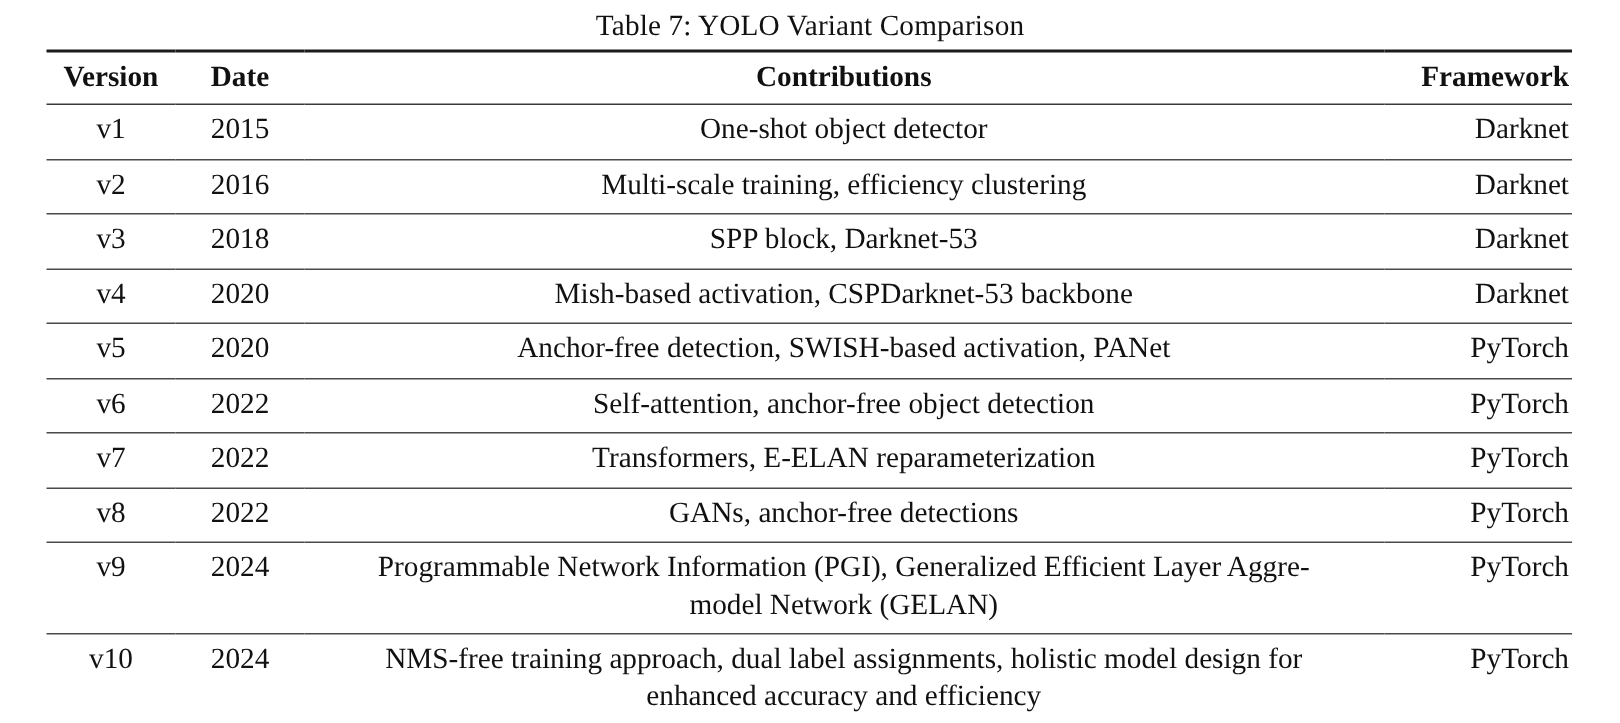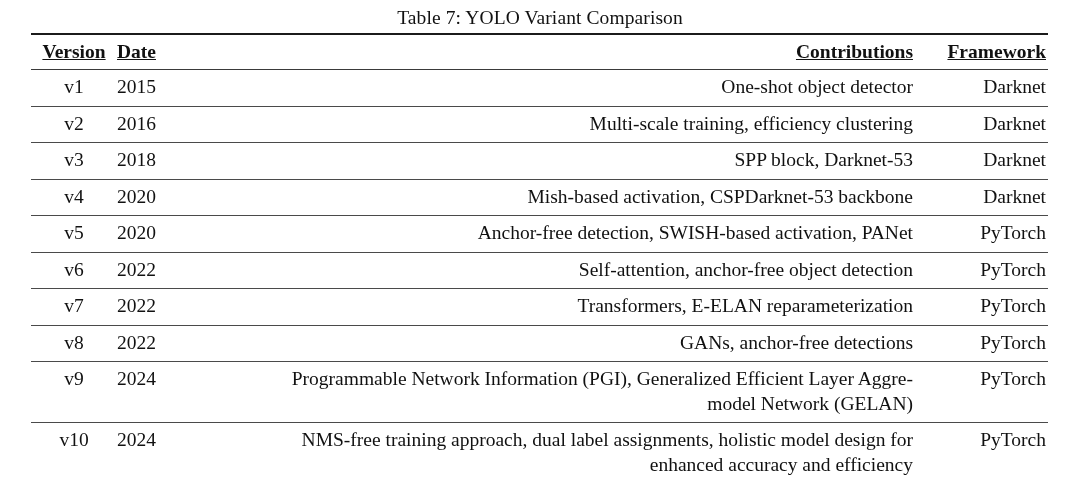--- a/index.html
+++ b/index.html
@@ -59,37 +59,36 @@
   col.c-contrib   { width: 720px; }
   col.c-framework { width: 125px; }
 
   thead th {
     border-top: 2.2px solid #1b1b1b;
     border-bottom: 1.5px solid #3a3a3a;
     font-weight: bold;
     padding: 5px 0 6px 0;
     vertical-align: middle;
     line-height: 23px;
-    text-decoration: underline;
   }
 
   tbody td {
     border-bottom: 1.1px solid #4a4a4a;
     padding: 5px 0 6px 0;
     vertical-align: top;
     line-height: 24.5px;
   }
   tbody tr:last-child td {
     border-bottom: 2.2px solid #1b1b1b;
   }
 
   
   .col-version   { text-align: center; }
-  .col-date      { text-align: left; }
-  .col-contrib   { text-align: right; padding-left: 9px; padding-right: 10px; }
+  .col-date      { text-align: center; }
+  .col-contrib   { text-align: center; padding-left: 9px; padding-right: 10px; }
   .col-framework { text-align: right; padding-right: 2px; white-space: nowrap; }
 
   thead .col-contrib { padding-left: 9px; }
 
   
   .contrib-line { display: block; }
 </style>
 </head>
 <body>
 

